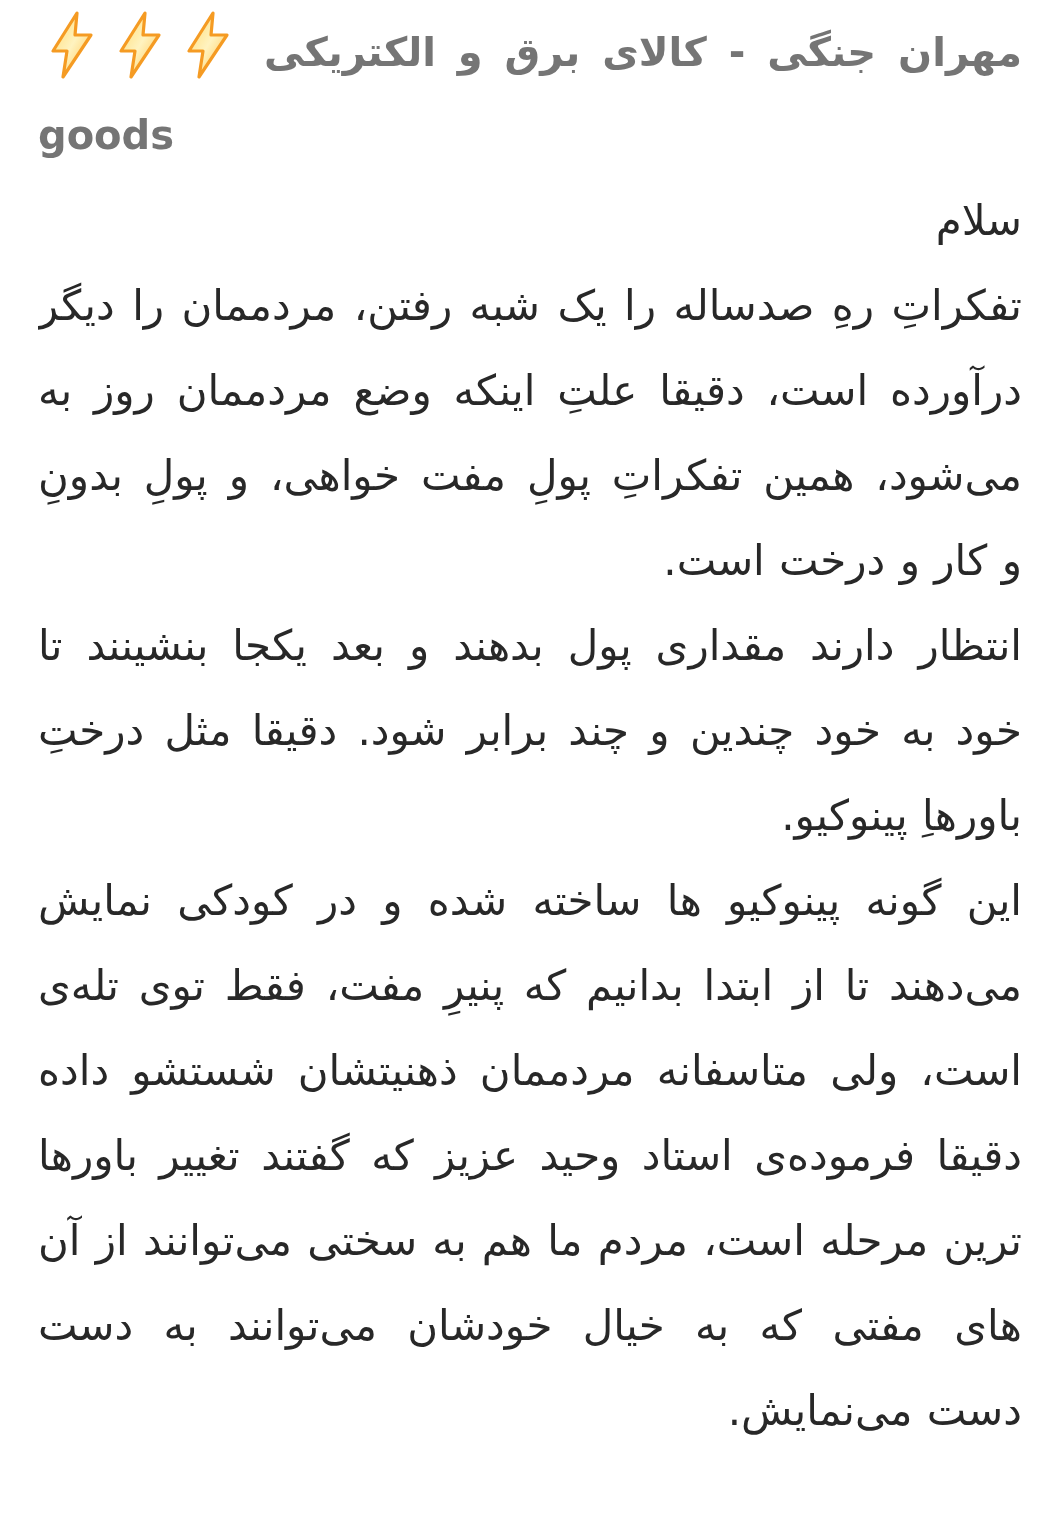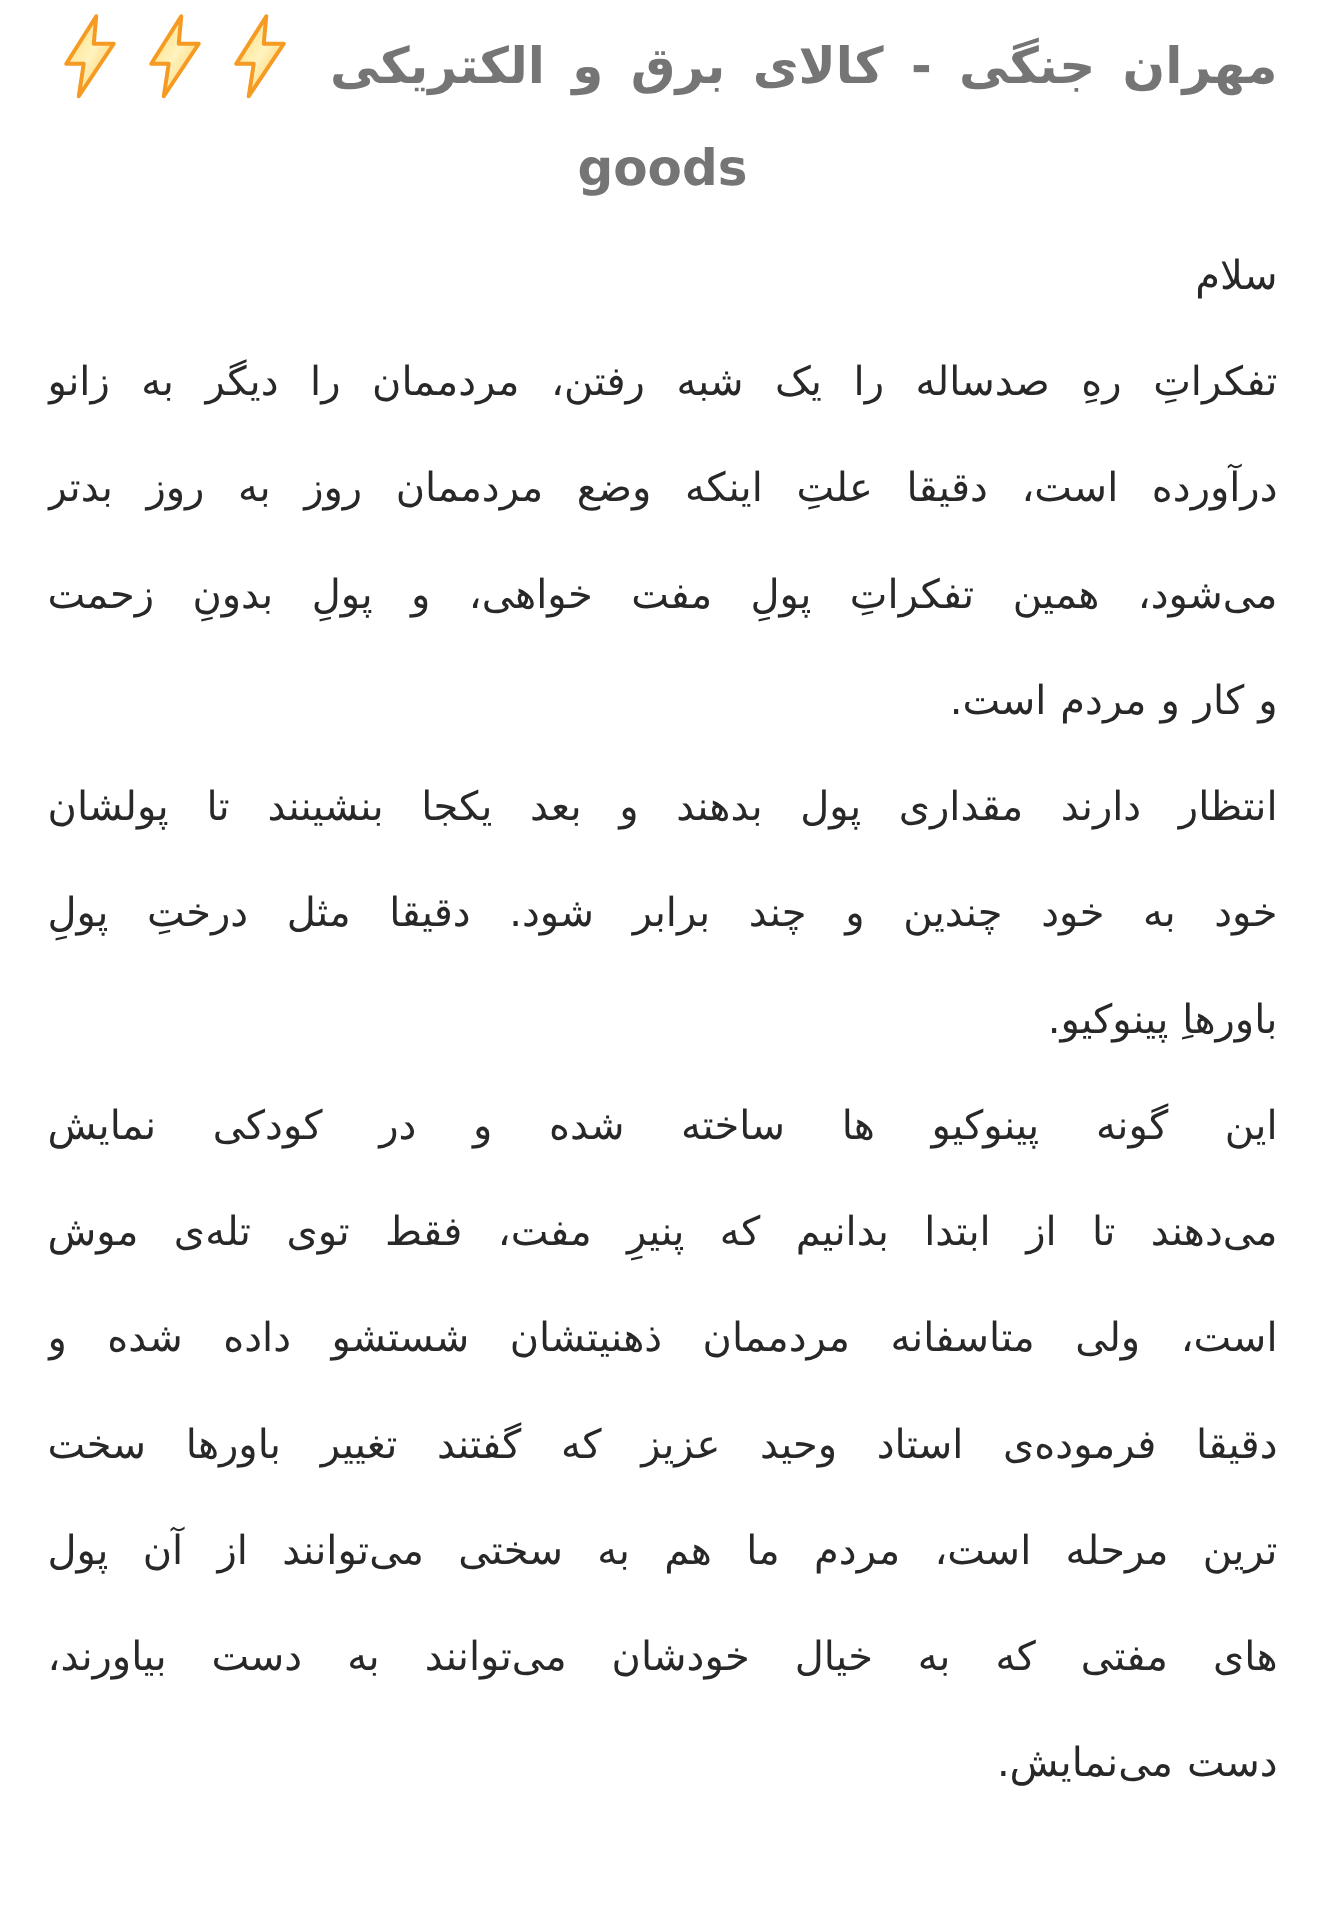--- a/index.html
+++ b/index.html
@@ -11,21 +11,21 @@
     width: 1060px;
     height: 1539px;
     box-sizing: border-box;
     padding: 8px 38px 0 38px;
     direction: rtl;
     background: #ffffff;
     font-family: "DejaVu Sans", sans-serif;
     overflow: hidden;
   }
   .line {
-    font-size: 32px;
+    font-size: 42px;
     line-height: 85px;
     color: #282828;
     text-align: justify;
     text-align-last: justify;
     overflow: hidden;
     max-height: 85px;
     word-spacing: 1px;
   }
   .line.last {
     text-align-last: right;
@@ -36,21 +36,21 @@
     color: #757575;
     line-height: 85px;
     overflow: hidden;
     max-height: 85px;
   }
   .title-line.first {
     text-align: justify;
     text-align-last: justify;
   }
   .title-line.second {
-    text-align: center;
+    text-align: left;
   }
   .bolts {
     white-space: nowrap;
   }
   .bolt {
     width: 50px;
     height: 74px;
     vertical-align: -16px;
     margin: 0 9px;
   }
@@ -90,21 +90,21 @@
 
   <div class="title-line second">
     <span dir="ltr">goods</span>
   </div>
 
   <div class="line last">سلام</div>
 
   <div class="line">تفکراتِ رهِ صدساله را یک شبه رفتن، مردممان را دیگر به زانو</div>
   <div class="line">درآورده است، دقیقا علتِ اینکه وضع مردممان روز به روز بدتر</div>
   <div class="line">می‌شود، همین تفکراتِ پولِ مفت خواهی، و پولِ بدونِ زحمت</div>
-  <div class="line last">و کار و مردم است.</div>
+  <div class="line last">و کار و درخت است.</div>
 
   <div class="line">انتظار دارند مقداری پول بدهند و بعد یکجا بنشینند تا پولشان</div>
   <div class="line">خود به خود چندین و چند برابر شود. دقیقا مثل درختِ پولِ</div>
   <div class="line last">باورهاِ پینوکیو.</div>
 
   <div class="line">این گونه پینوکیو ها ساخته شده و در کودکی نمایش</div>
   <div class="line">می‌دهند تا از ابتدا بدانیم که پنیرِ مفت، فقط توی تله‌ی موش</div>
   <div class="line">است، ولی متاسفانه مردممان ذهنیتشان شستشو داده شده و</div>
 
   <div class="line">دقیقا فرموده‌ی استاد وحید عزیز که گفتند تغییر باورها سخت</div>

